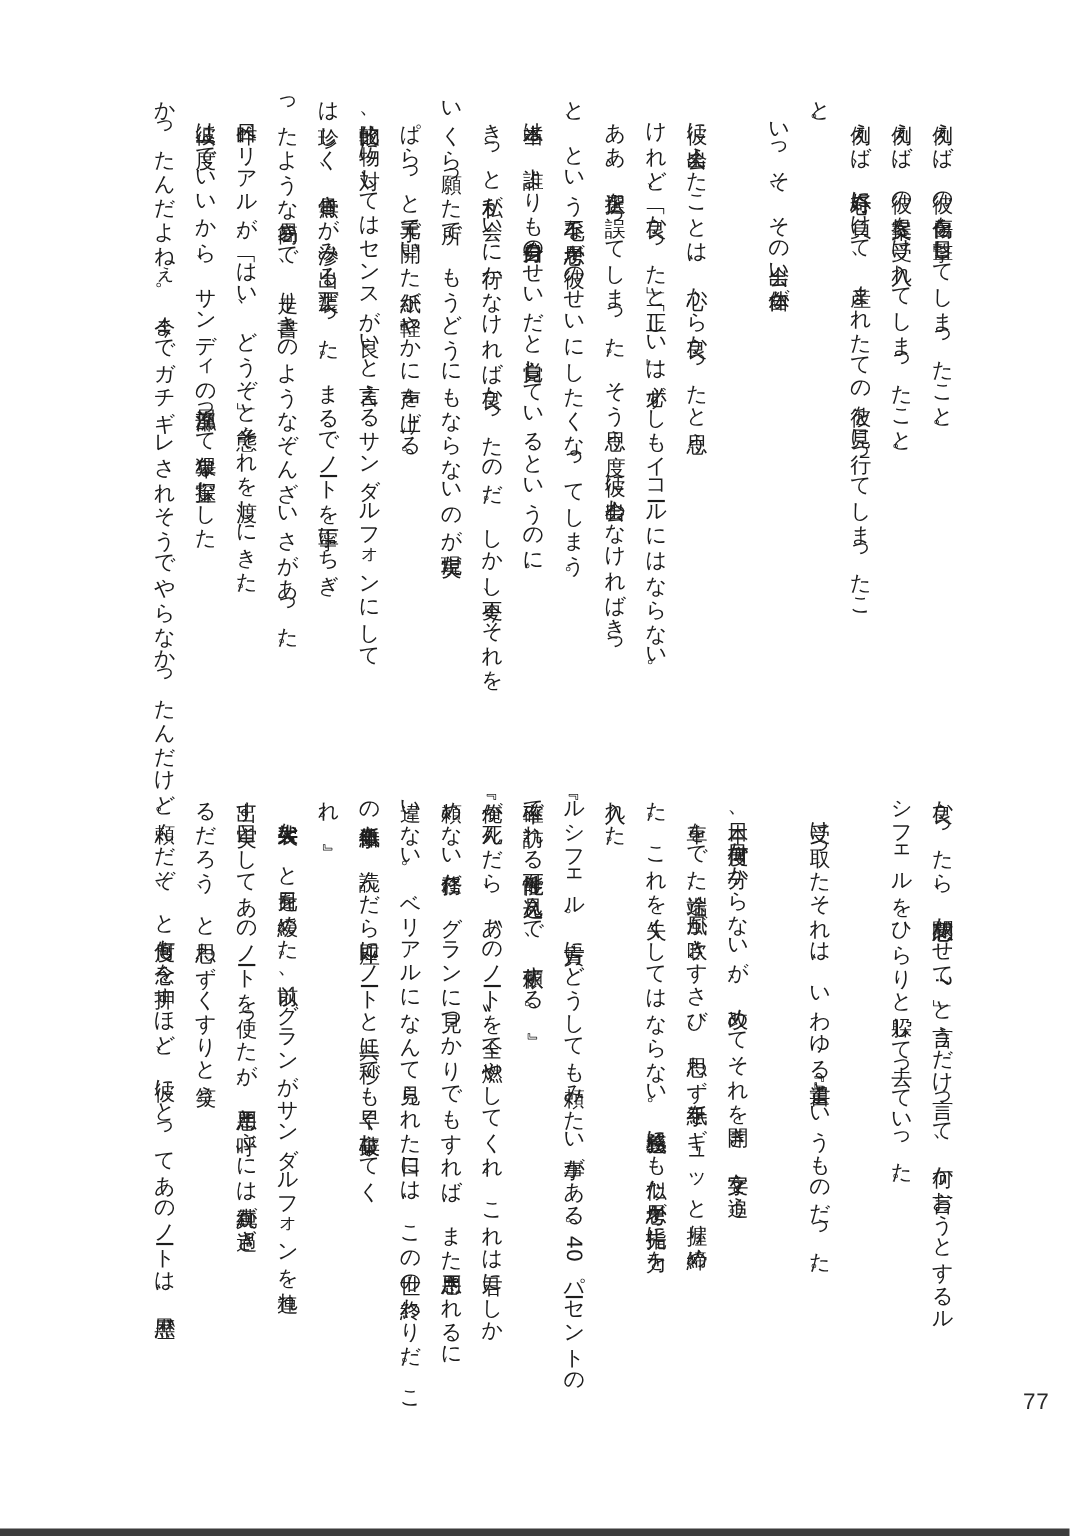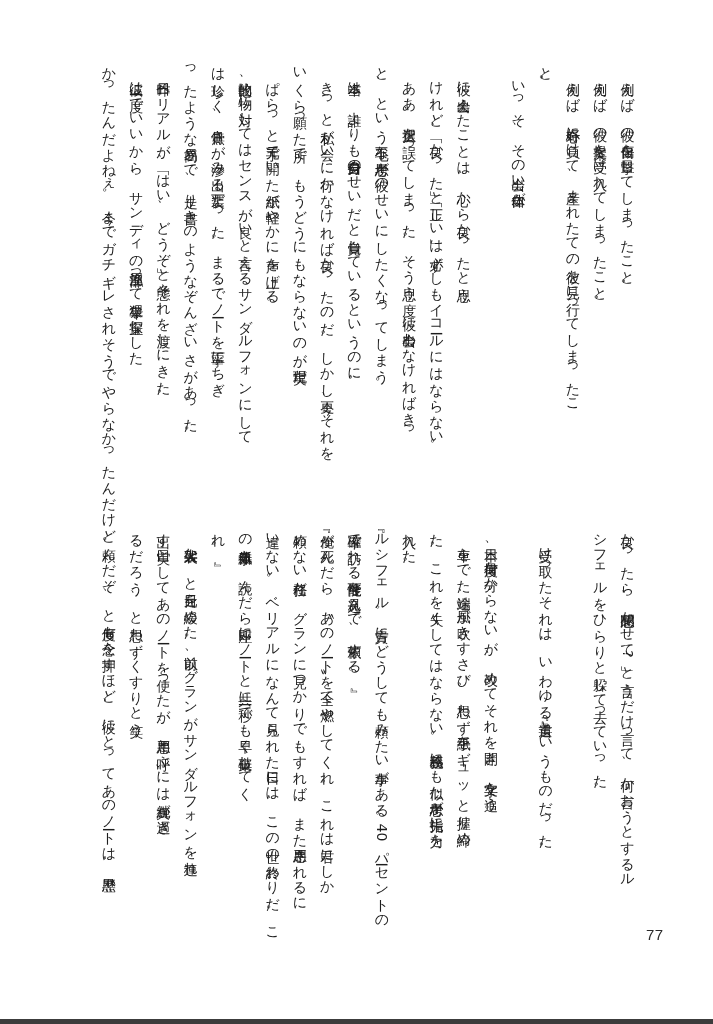--- a/index.html
+++ b/index.html
@@ -36,21 +36,21 @@
     .block.top { top: 58px; height: 450px; }
     .block.bottom { top: 524px; height: 440px; }
     .col {
       width: 27.3px;
       white-space: nowrap;
       display: block;
     }
     .col.indent { text-indent: 1em; }
     .page-number {
       position: absolute;
-      left: 646px;
+      left: 682px;
       top: 926px;
       font-family: "Liberation Sans", sans-serif;
       font-size: 15px;
       color: #2a2a2a;
       letter-spacing: 0.5px;
     }
     .bottom-edge {
       position: absolute;
       left: 0;
       top: 1019px;

